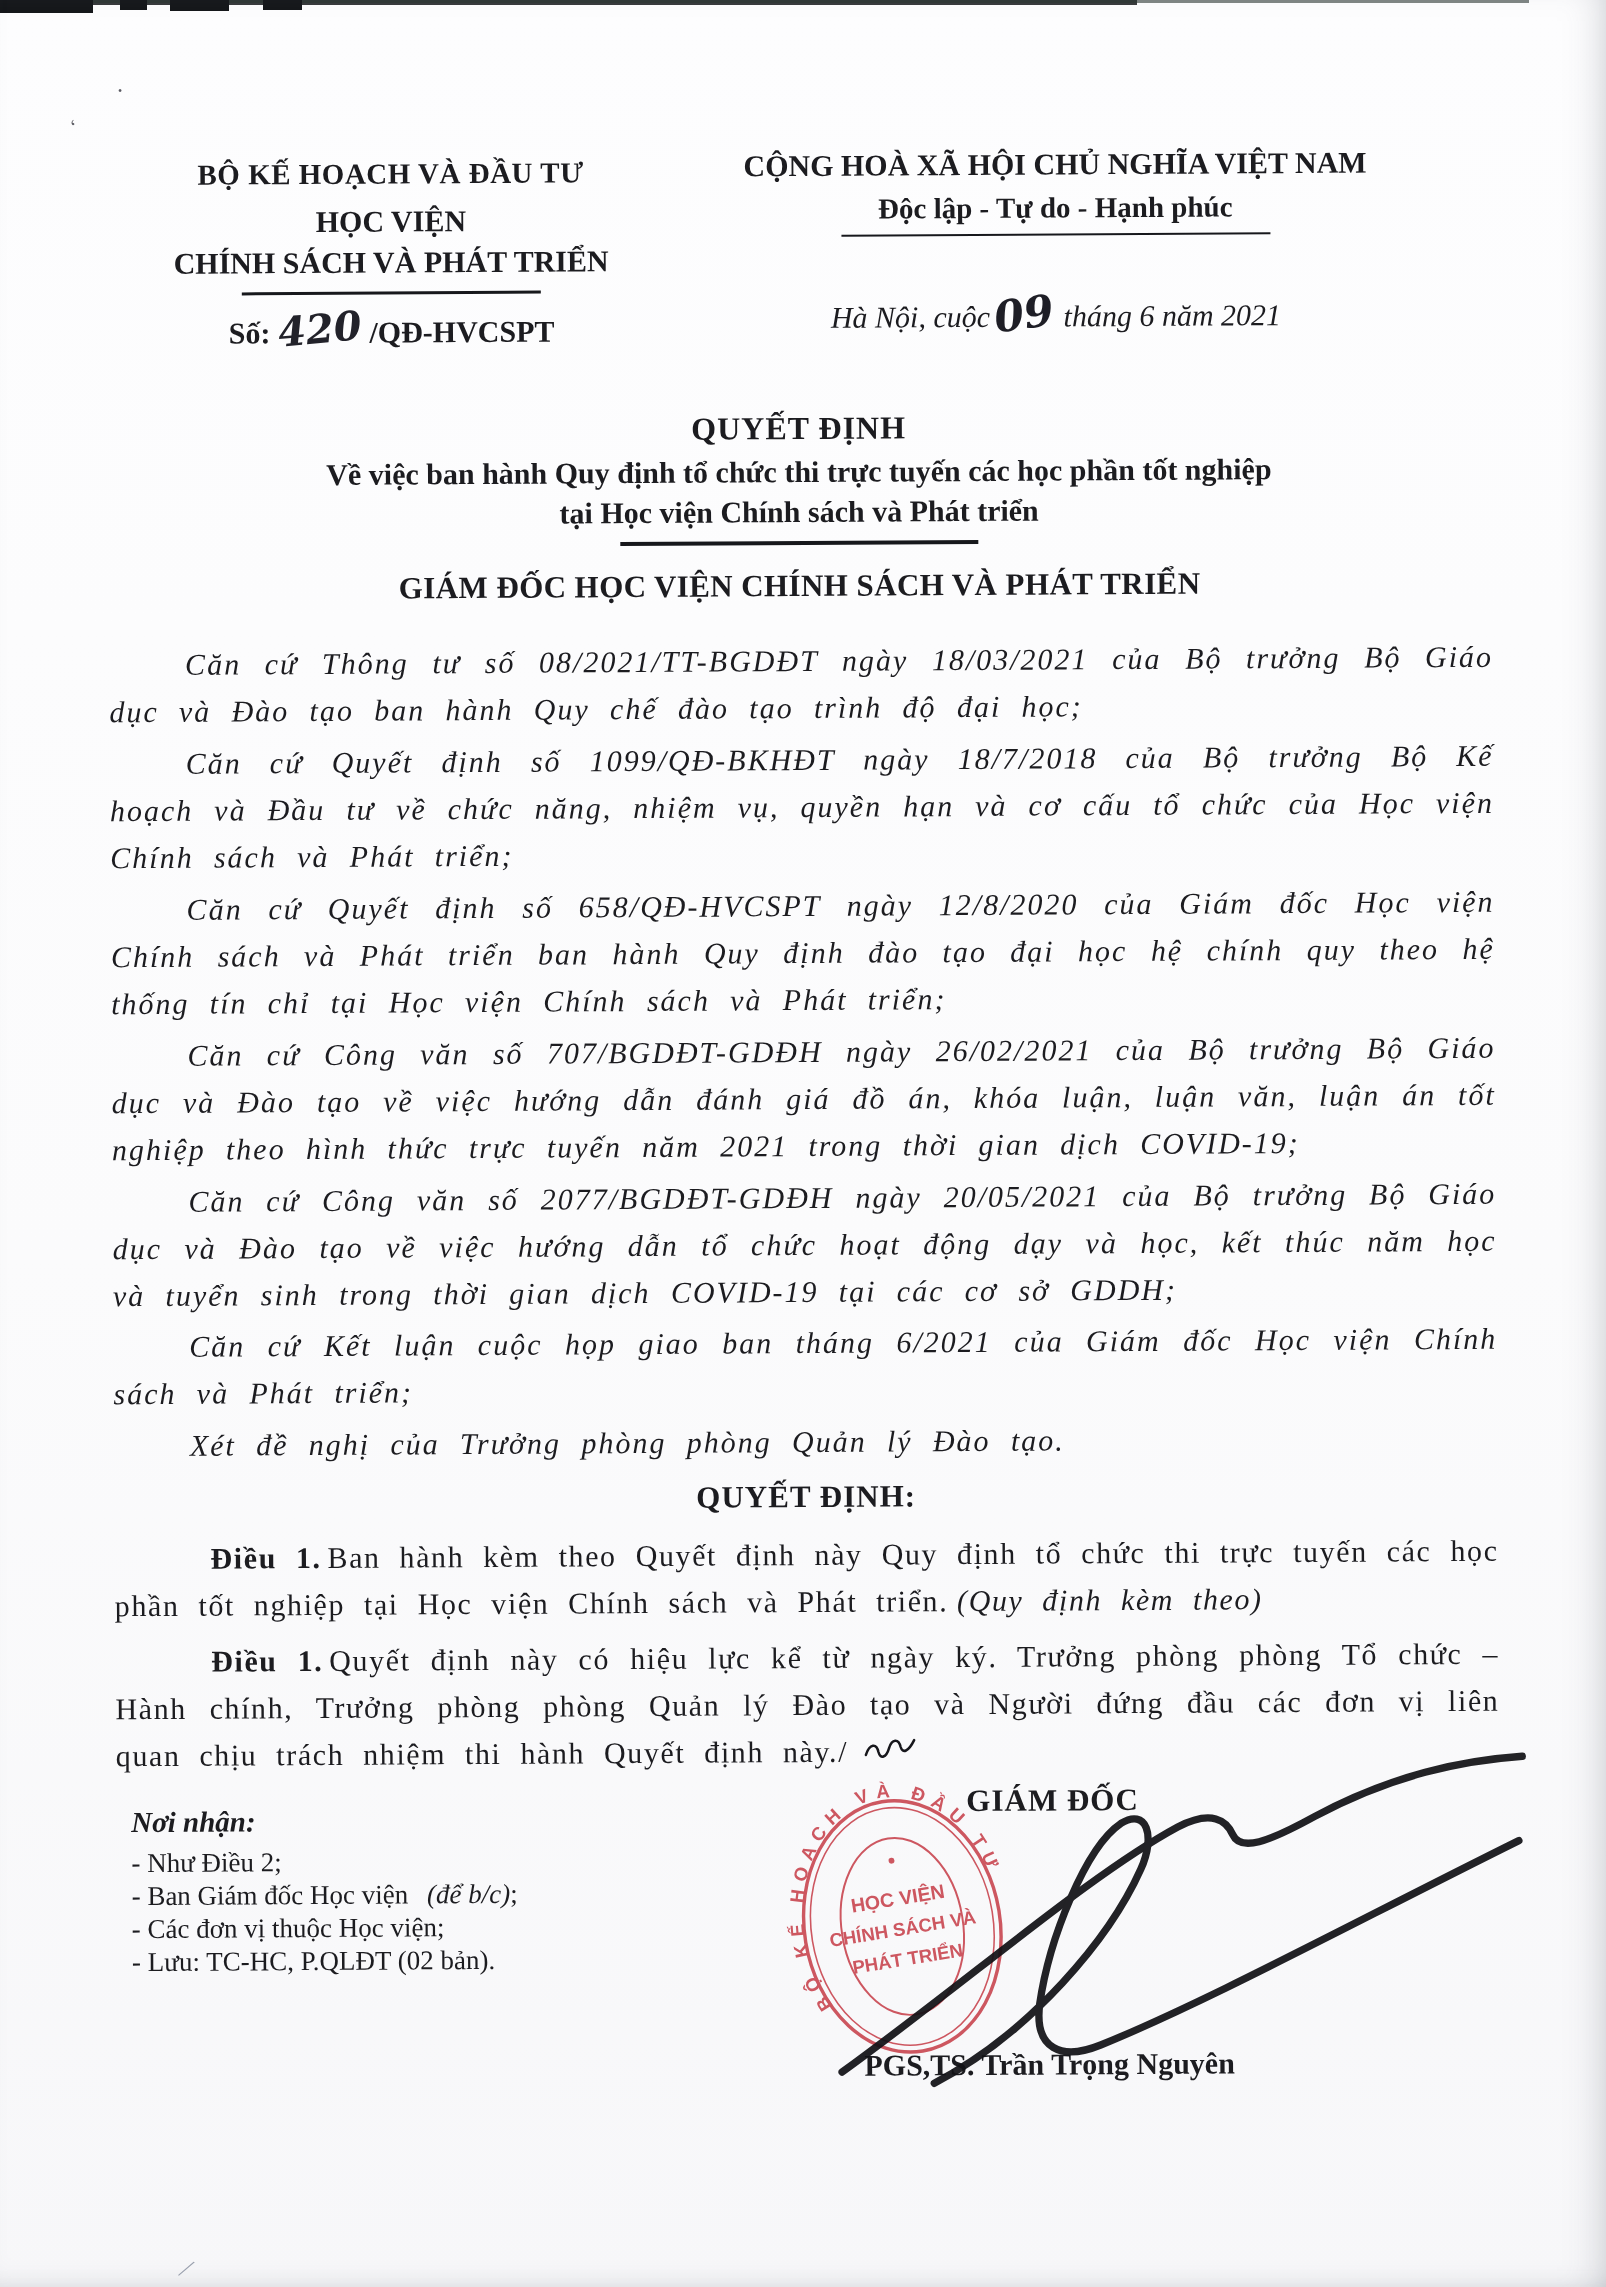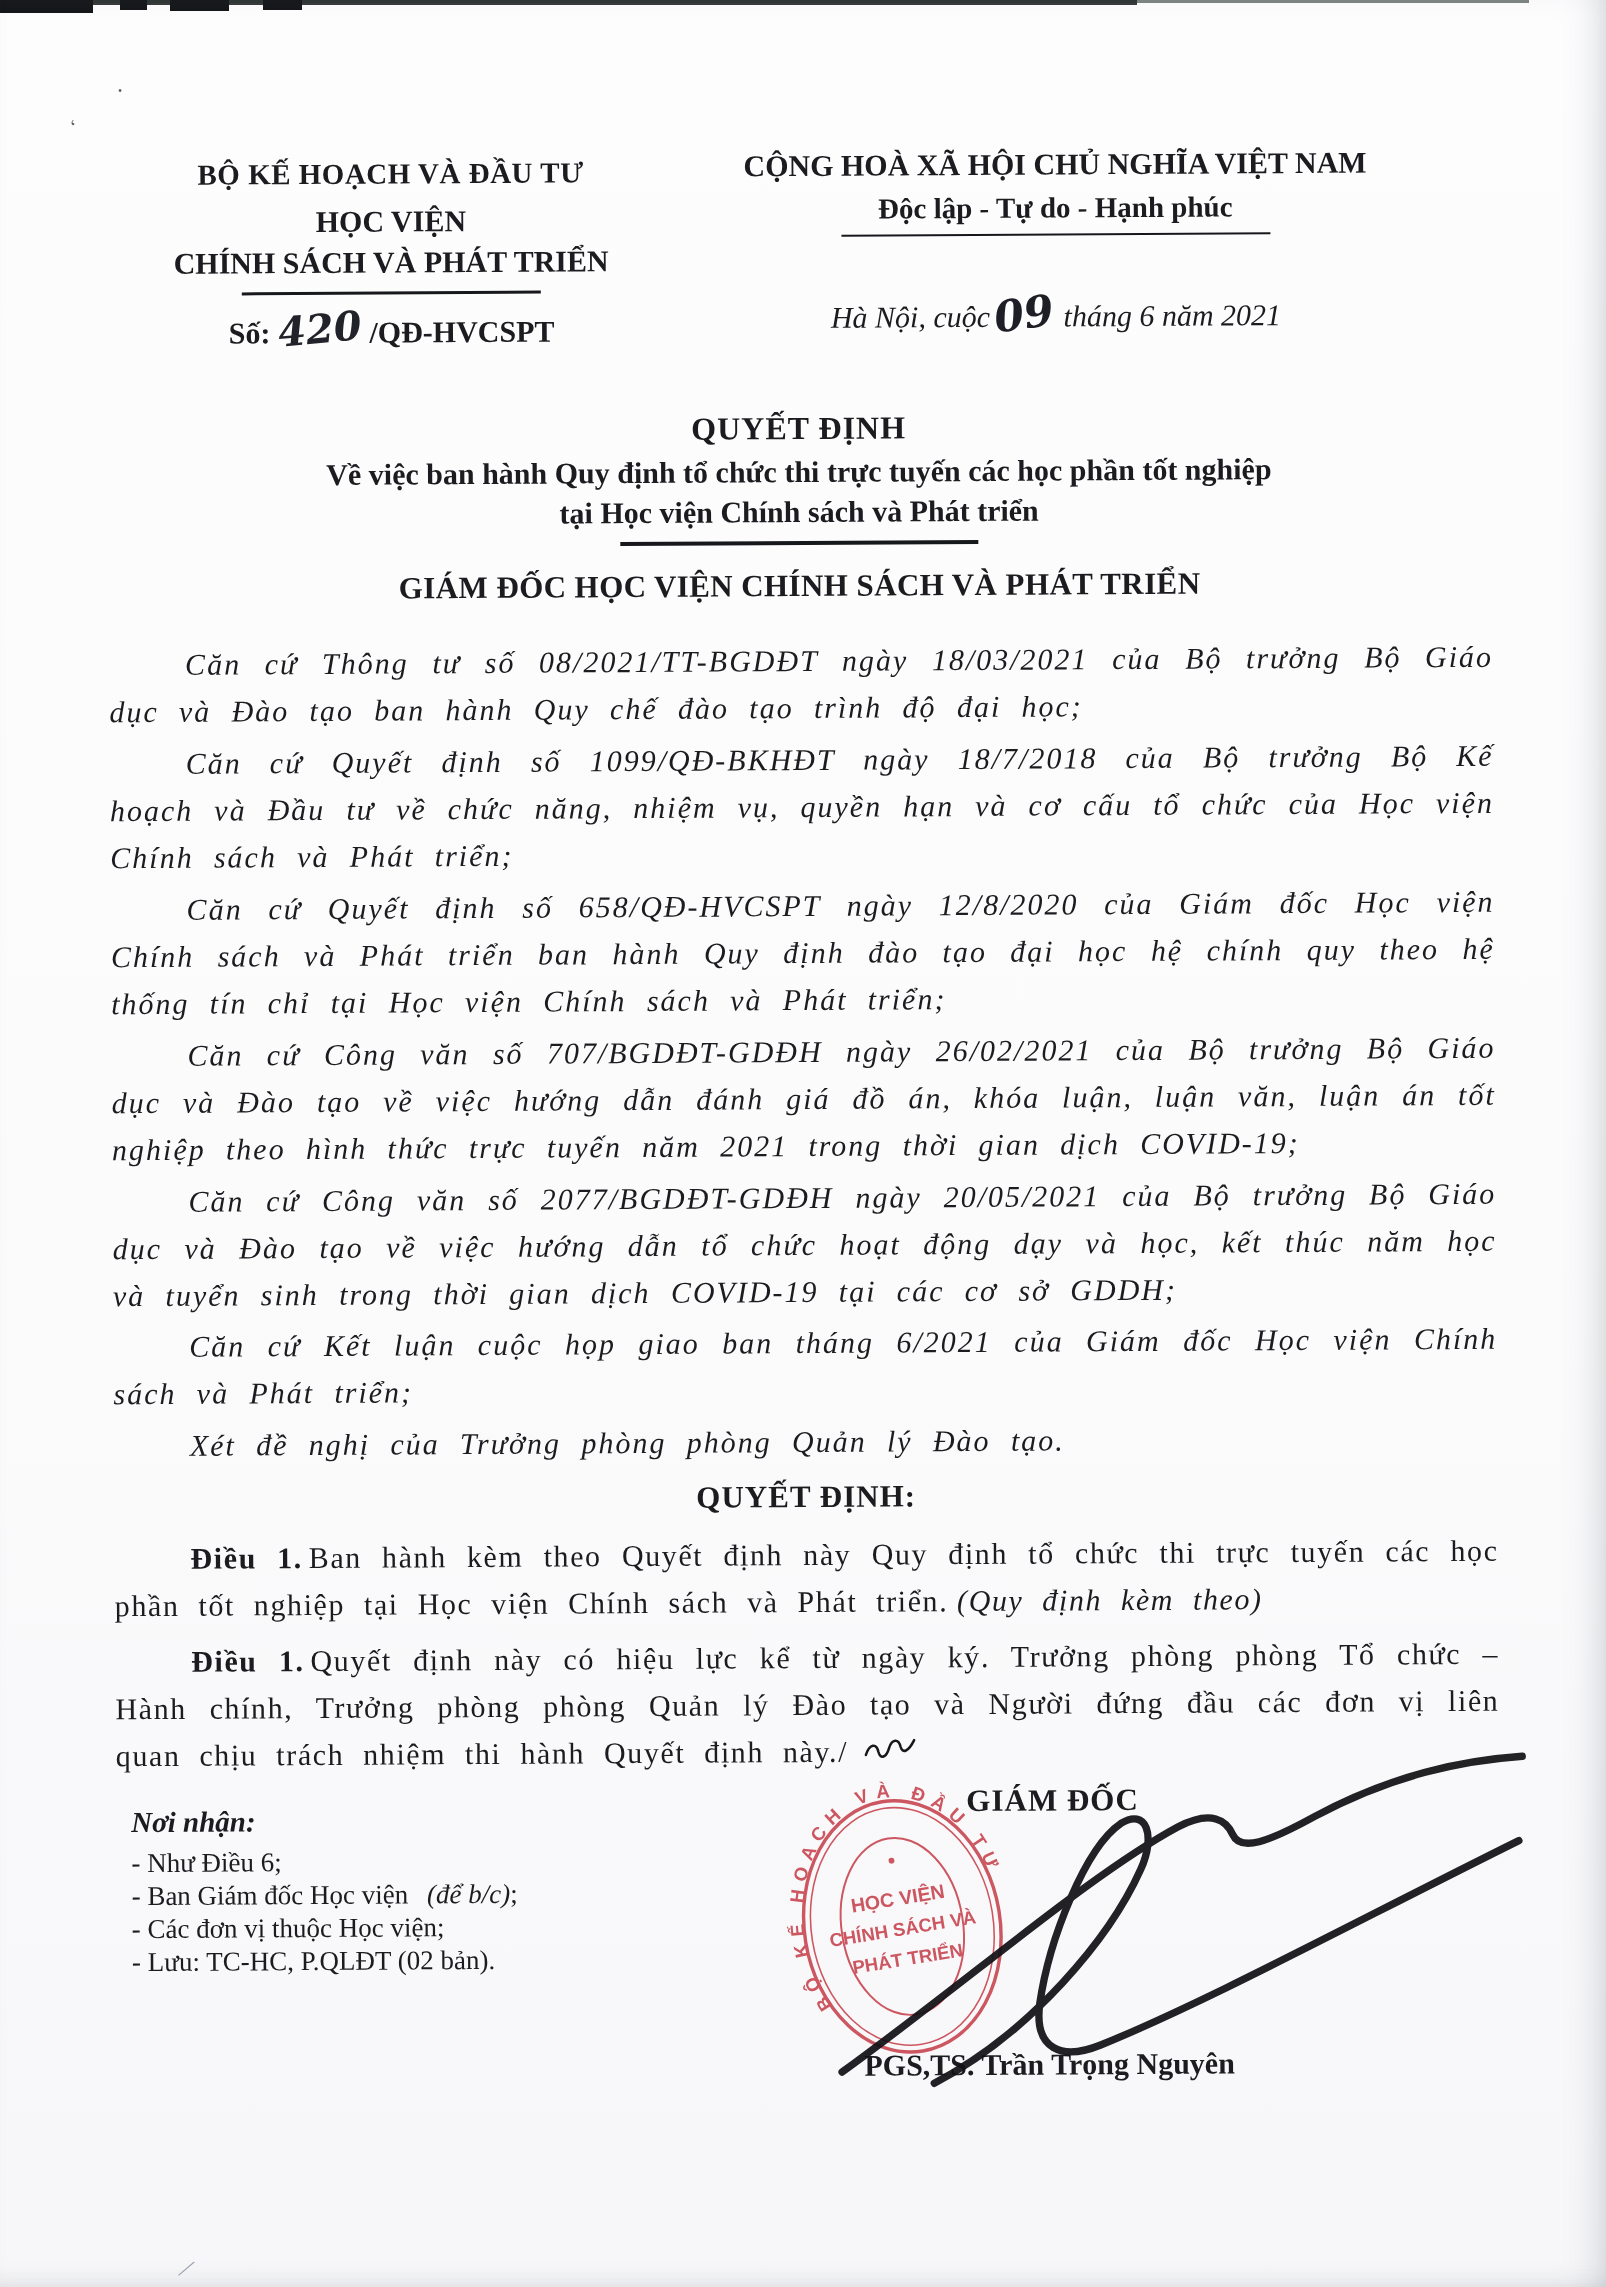--- a/index.html
+++ b/index.html
@@ -36,21 +36,21 @@
   .t-sub{font-weight:700;font-size:30px;margin-top:7.8px;}
   .t-rule{width:358px;height:3.4px;background:#17181c;margin:12.7px auto 0;}
   .t-auth{font-weight:700;font-size:31px;margin-top:23.5px;letter-spacing:0.4px;}
   
   .body{position:absolute;left:112px;top:637px;width:1384px;}
   .recital{font-style:italic;font-size:30px;line-height:47px;text-align:justify;
            text-indent:76px;margin:0 0 4.9px;letter-spacing:2px;word-spacing:10.8px;}
   .d-head{text-align:center;font-weight:700;font-size:31px;letter-spacing:1px;margin:13.7px 0 15.7px;text-indent:0;}
   .article{font-size:30px;line-height:47px;text-align:justify;text-indent:76px;
            margin:0 0 8.8px;letter-spacing:1.6px;word-spacing:9.8px;}
-  .article b{margin-right:5.9px;}
+  .article b{margin-right:5.9px;margin-left:20px;}
   .note{font-style:italic;margin-left:8.8px;}
   .squig{vertical-align:-3.9px;margin-left:2px;}
   
   .recipients{position:absolute;left:127px;top:1802px;width:549px;}
   .rc-label{font-weight:700;font-style:italic;font-size:29px;margin-bottom:7.8px;}
   .rc-item{font-size:27px;line-height:33px;}
   .rc-item i{font-style:italic;margin-left:12px;}
   .giamdoc{position:absolute;left:921px;top:1784px;width:255px;text-align:center;
            font-weight:700;font-size:31px;letter-spacing:1px;}
   .signer-name{position:absolute;left:848px;top:2049px;width:392px;text-align:center;
@@ -113,21 +113,21 @@
 
       <p class="article"><b>Điều 1.</b><span>Quyết định này có hiệu lực kể từ ngày ký. Trưởng phòng phòng Tổ chức – Hành chính, Trưởng phòng phòng Quản lý Đào tạo và Người đứng đầu các đơn vị liên quan chịu trách nhiệm thi hành Quyết định này./</span><svg class="squig" width="71" height="29" viewBox="0 0 72 30">
             <g fill="none" stroke="#17171c" stroke-width="2.6" stroke-linecap="round">
               <path d="M16,20 c4,-12 11,-12 13,-3 c2,8 8,6 11,-4 c3,-10 10,-10 12,-1 c2,7 8,5 14,-7"></path>
             </g>
           </svg></p>
     </div>
 
     <div class="recipients">
       <div class="rc-label">Nơi nhận:</div>
-      <div class="rc-item"><span>- Như Điều 6;</span><i></i><span></span></div>
+      <div class="rc-item"><span>- Như Điều 2;</span><i></i><span></span></div>
       <div class="rc-item"><span>- Ban Giám đốc Học viện </span><i>(để b/c)</i><span>;</span></div>
       <div class="rc-item"><span>- Các đơn vị thuộc Học viện;</span><i></i><span></span></div>
       <div class="rc-item"><span>- Lưu: TC-HC, P.QLĐT (02 bản).</span><i></i><span></span></div>
     </div>
 
     <div class="giamdoc">GIÁM ĐỐC</div>
     <div class="signer-name">PGS,TS. Trần Trọng Nguyên</div>
 
     <svg class="stamp" width="235" height="290" viewBox="0 0 240 296">
       <g transform="rotate(-9 118 148)" opacity="0.88">

